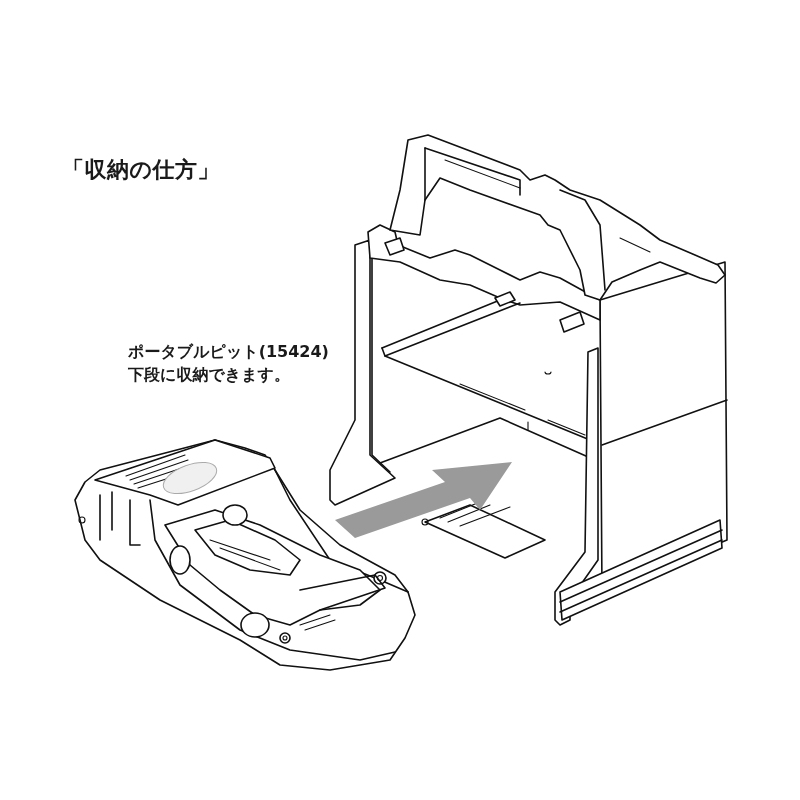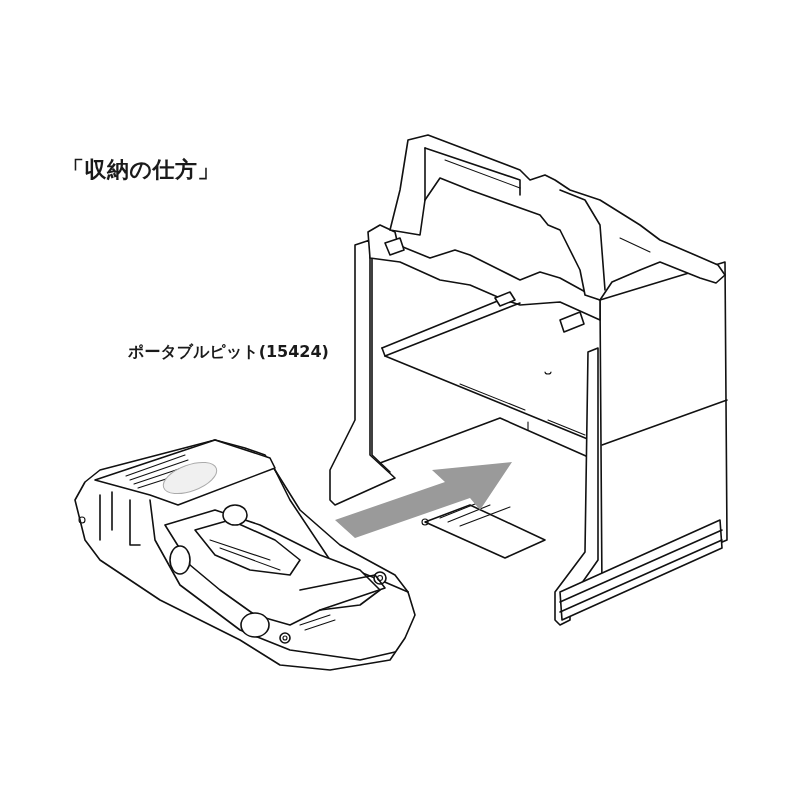--- a/index.html
+++ b/index.html
@@ -13,20 +13,21 @@
   .lnw { fill: #fff; stroke: #111; stroke-width: 1.6; stroke-linejoin: round; stroke-linecap: round; }
   .thin { fill: none; stroke: #111; stroke-width: 1.1; stroke-linecap: round; }
 </style>
 </head>
 <body>
 
 <div class="heading">「収納の仕方」</div>
 
 <div class="caption">
   <div>ポータブルピット(15424)</div>
+  <div>下段に収納できます。</div>
 </div>
 
 <svg class="art" width="800" height="800" viewBox="0 0 800 800">
 
   <g>
 
     <path class="lnw" d="M600 300 L725 262 L727 540 L602 592 Z"></path>
     <line class="ln" x1="602" y1="445" x2="727" y2="400"></line>
 
     <path class="lnw" d="M355 245 L370 240 L370 455 L395 478 L335 505 L330 500 L330 470 L355 420 Z"></path>

